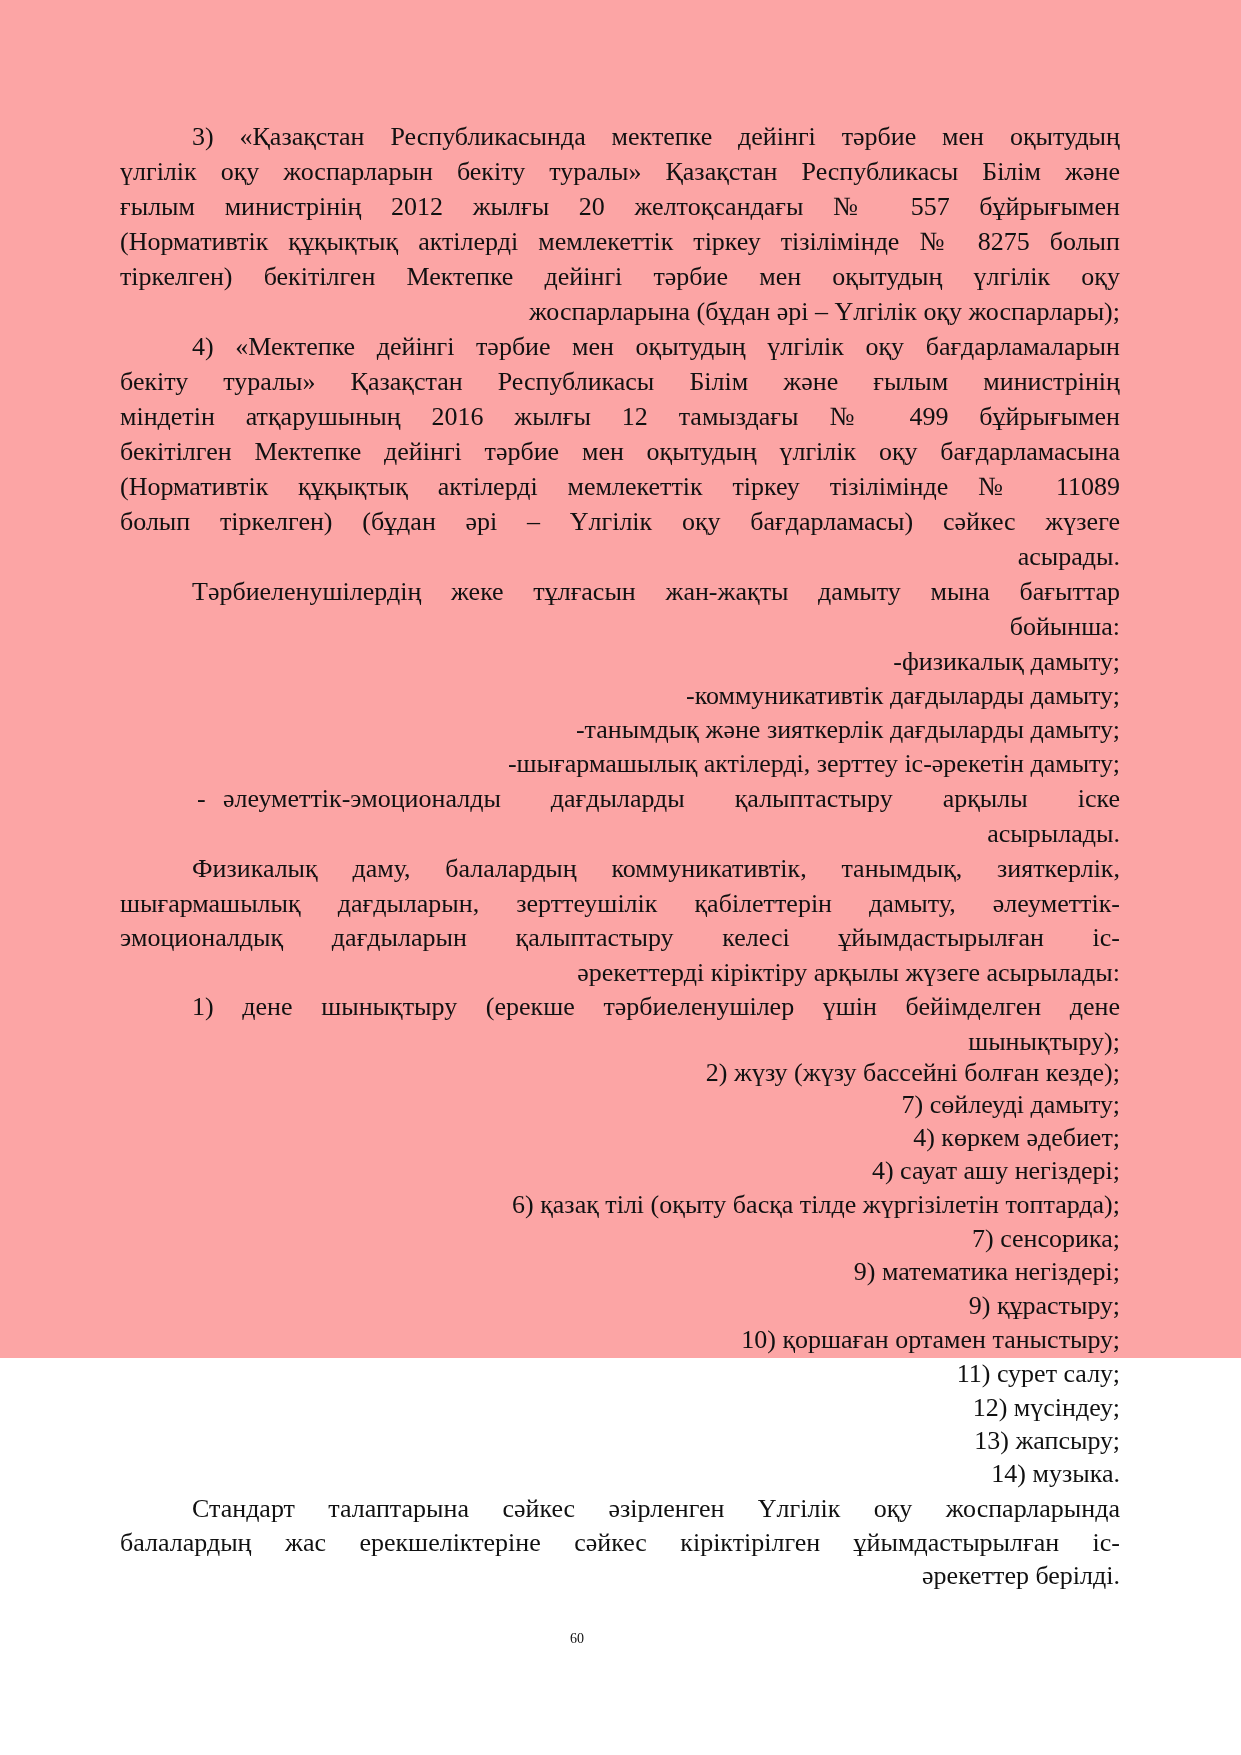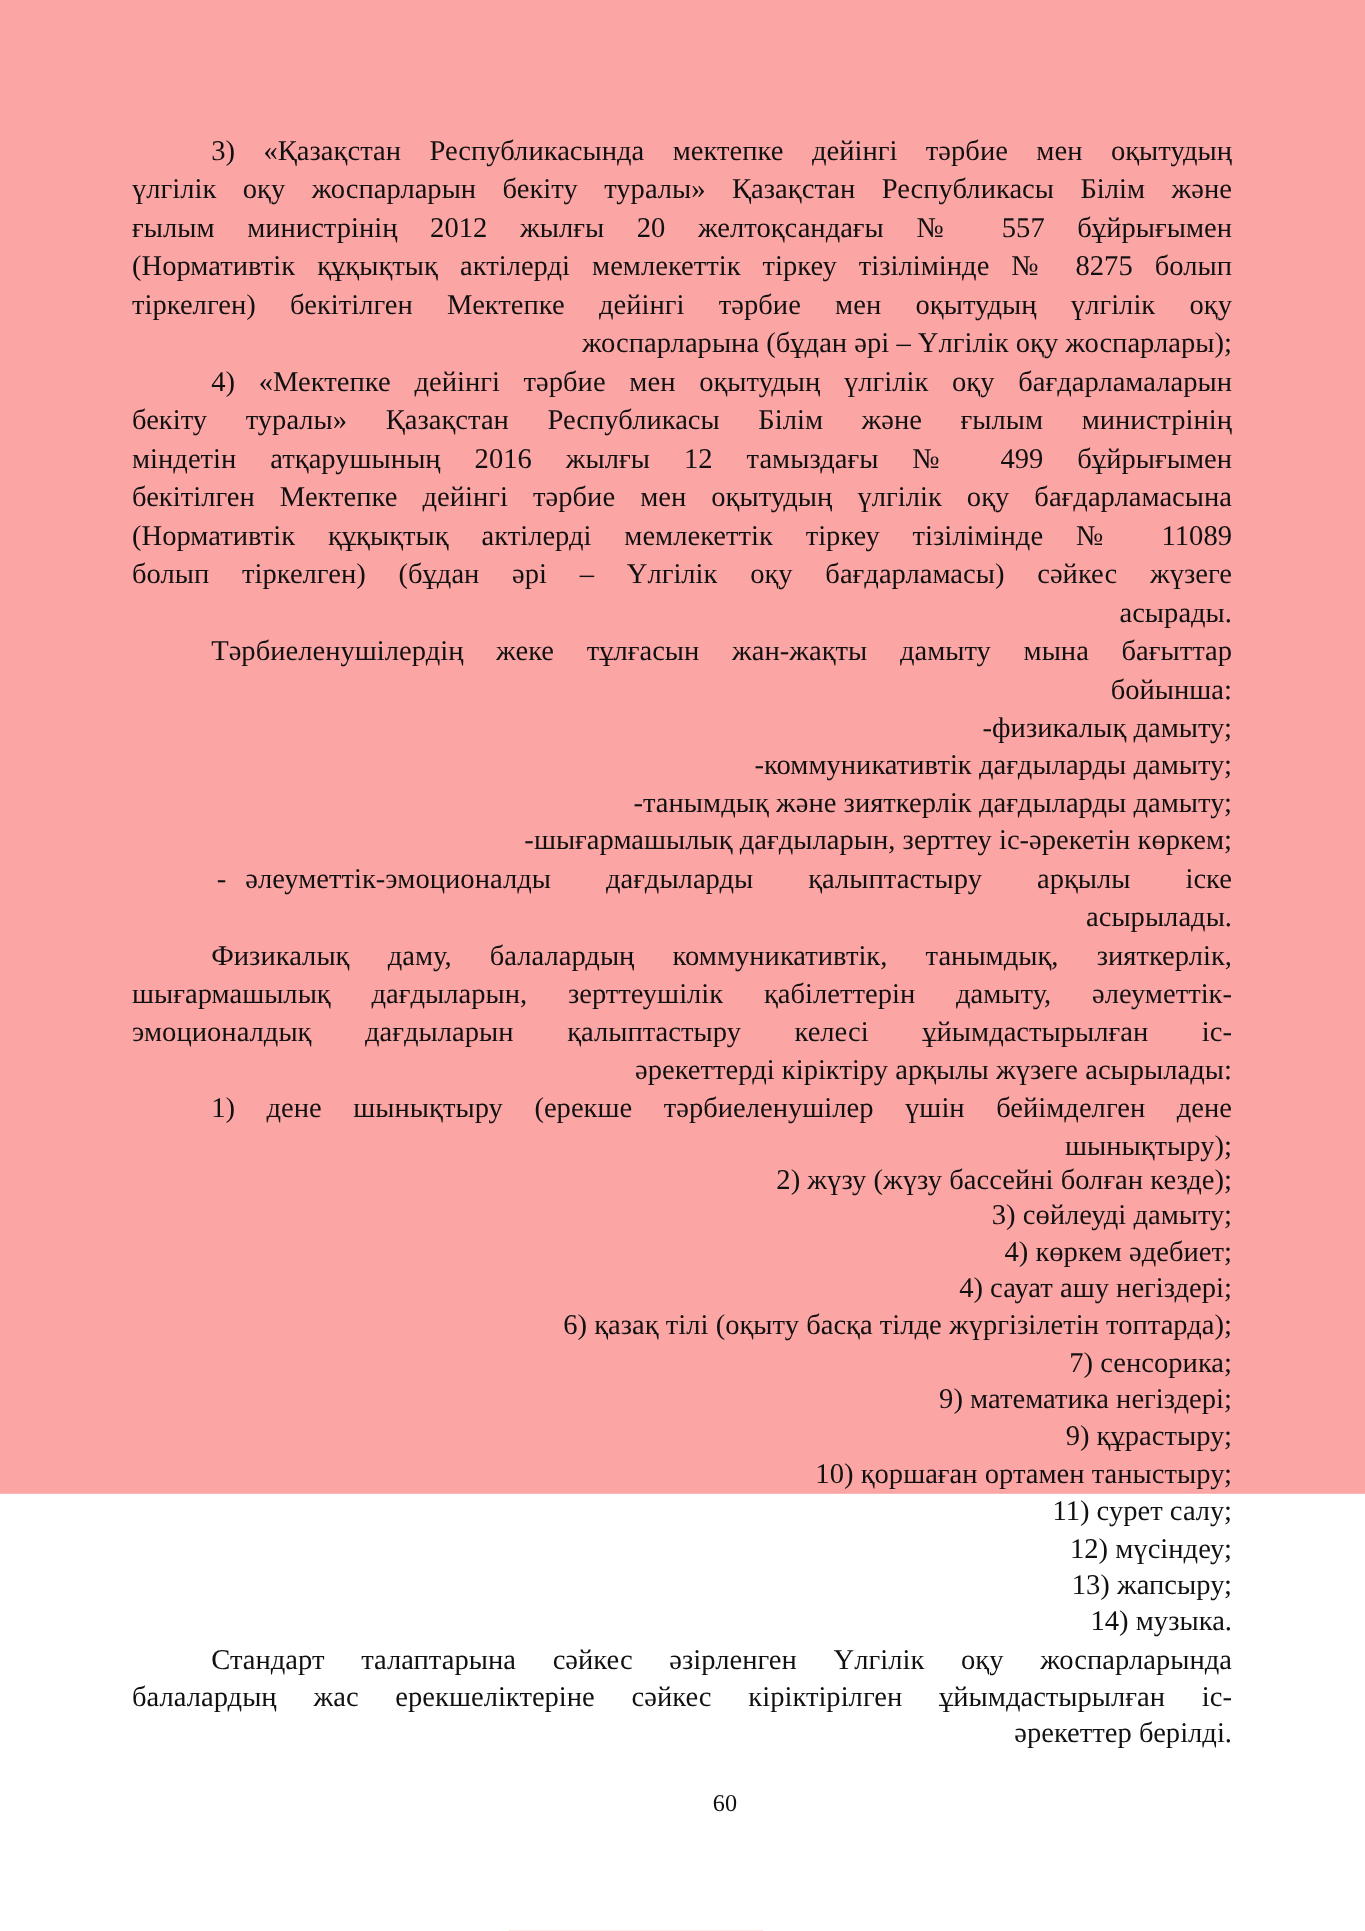--- a/index.html
+++ b/index.html
@@ -19,23 +19,23 @@
     text-align: right;
   }
   .just { text-align: justify; text-align-last: justify; white-space: normal; }
   .indent1 { left: 192px; width: 928px; }
   .bullet-indent { left: 197px; width: 923px; }
   .item-indent { left: 192px; width: 928px; }
   .dash { display: inline-block; width: 26px; }
   .page-number {
     position: absolute;
     left: 570px; width: 100px; top: 1628px;
-    text-align: right;
+    text-align: left;
     font-family: "Liberation Serif", serif;
-    font-size: 22px; line-height: 22px; color: #111111;
+    font-size: 14px; line-height: 22px; color: #111111;
   }
 </style>
 </head>
 <body>
 
 <div class="page">
 
   <div>
     <div class="line just indent1" style="top:122px">3) «Қазақстан Республикасында мектепке дейінгі тәрбие мен оқытудың</div>
     <div class="line just" style="top:157px">үлгілік оқу жоспарларын бекіту туралы» Қазақстан Республикасы Білім және</div>
@@ -57,40 +57,40 @@
 
   <div>
     <div class="line just indent1" style="top:577px">Тәрбиеленушілердің жеке тұлғасын жан-жақты дамыту мына бағыттар</div>
     <div class="line" style="top:612px">бойынша:</div>
   </div>
 
   <div>
     <div class="line bullet-indent" style="top:647px"><span class="dash">-</span><span>физикалық дамыту;</span></div>
     <div class="line bullet-indent" style="top:681px"><span class="dash">-</span><span>коммуникативтік дағдыларды дамыту;</span></div>
     <div class="line bullet-indent" style="top:715px"><span class="dash">-</span><span>танымдық және зияткерлік дағдыларды дамыту;</span></div>
-    <div class="line bullet-indent" style="top:749px"><span class="dash">-</span><span>шығармашылық дағдыларын, зерттеу іс-әрекетін көркем;</span></div>
+    <div class="line bullet-indent" style="top:749px"><span class="dash">-</span><span>шығармашылық актілерді, зерттеу іс-әрекетін дамыту;</span></div>
     <div class="line just bullet-indent" style="top:784px"><span class="dash">-</span><span>әлеуметтік-эмоционалды дағдыларды қалыптастыру арқылы іске</span></div>
     <div class="line" style="top:819px">асырылады.</div>
   </div>
 
   <div>
     <div class="line just indent1" style="top:854px">Физикалық даму, балалардың коммуникативтік, танымдық, зияткерлік,</div>
     <div class="line just" style="top:889px">шығармашылық дағдыларын, зерттеушілік қабілеттерін дамыту, әлеуметтік-</div>
     <div class="line just" style="top:923px">эмоционалдық дағдыларын қалыптастыру келесі ұйымдастырылған іс-</div>
     <div class="line" style="top:958px">әрекеттерді кіріктіру арқылы жүзеге асырылады:</div>
   </div>
 
   <div>
     <div class="line just item-indent" style="top:992px">1) дене шынықтыру (ерекше тәрбиеленушілер үшін бейімделген дене</div>
     <div class="line" style="top:1027px">шынықтыру);</div>
   </div>
 
   <div>
     <div class="line item-indent" style="top:1058px">2) жүзу (жүзу бассейні болған кезде);</div>
-    <div class="line item-indent" style="top:1090px">3) сөйлеуді дамыту;</div>
+    <div class="line item-indent" style="top:1090px">7) сөйлеуді дамыту;</div>
     <div class="line item-indent" style="top:1123px">4) көркем әдебиет;</div>
     <div class="line item-indent" style="top:1156px">4) сауат ашу негіздері;</div>
     <div class="line item-indent" style="top:1190px">6) қазақ тілі (оқыту басқа тілде жүргізілетін топтарда);</div>
     <div class="line item-indent" style="top:1224px">7) сенсорика;</div>
     <div class="line item-indent" style="top:1257px">9) математика негіздері;</div>
     <div class="line item-indent" style="top:1291px">9) құрастыру;</div>
     <div class="line item-indent" style="top:1325px">10) қоршаған ортамен таныстыру;</div>
     <div class="line item-indent" style="top:1359px">11) сурет салу;</div>
     <div class="line item-indent" style="top:1393px">12) мүсіндеу;</div>
     <div class="line item-indent" style="top:1426px">13) жапсыру;</div>

